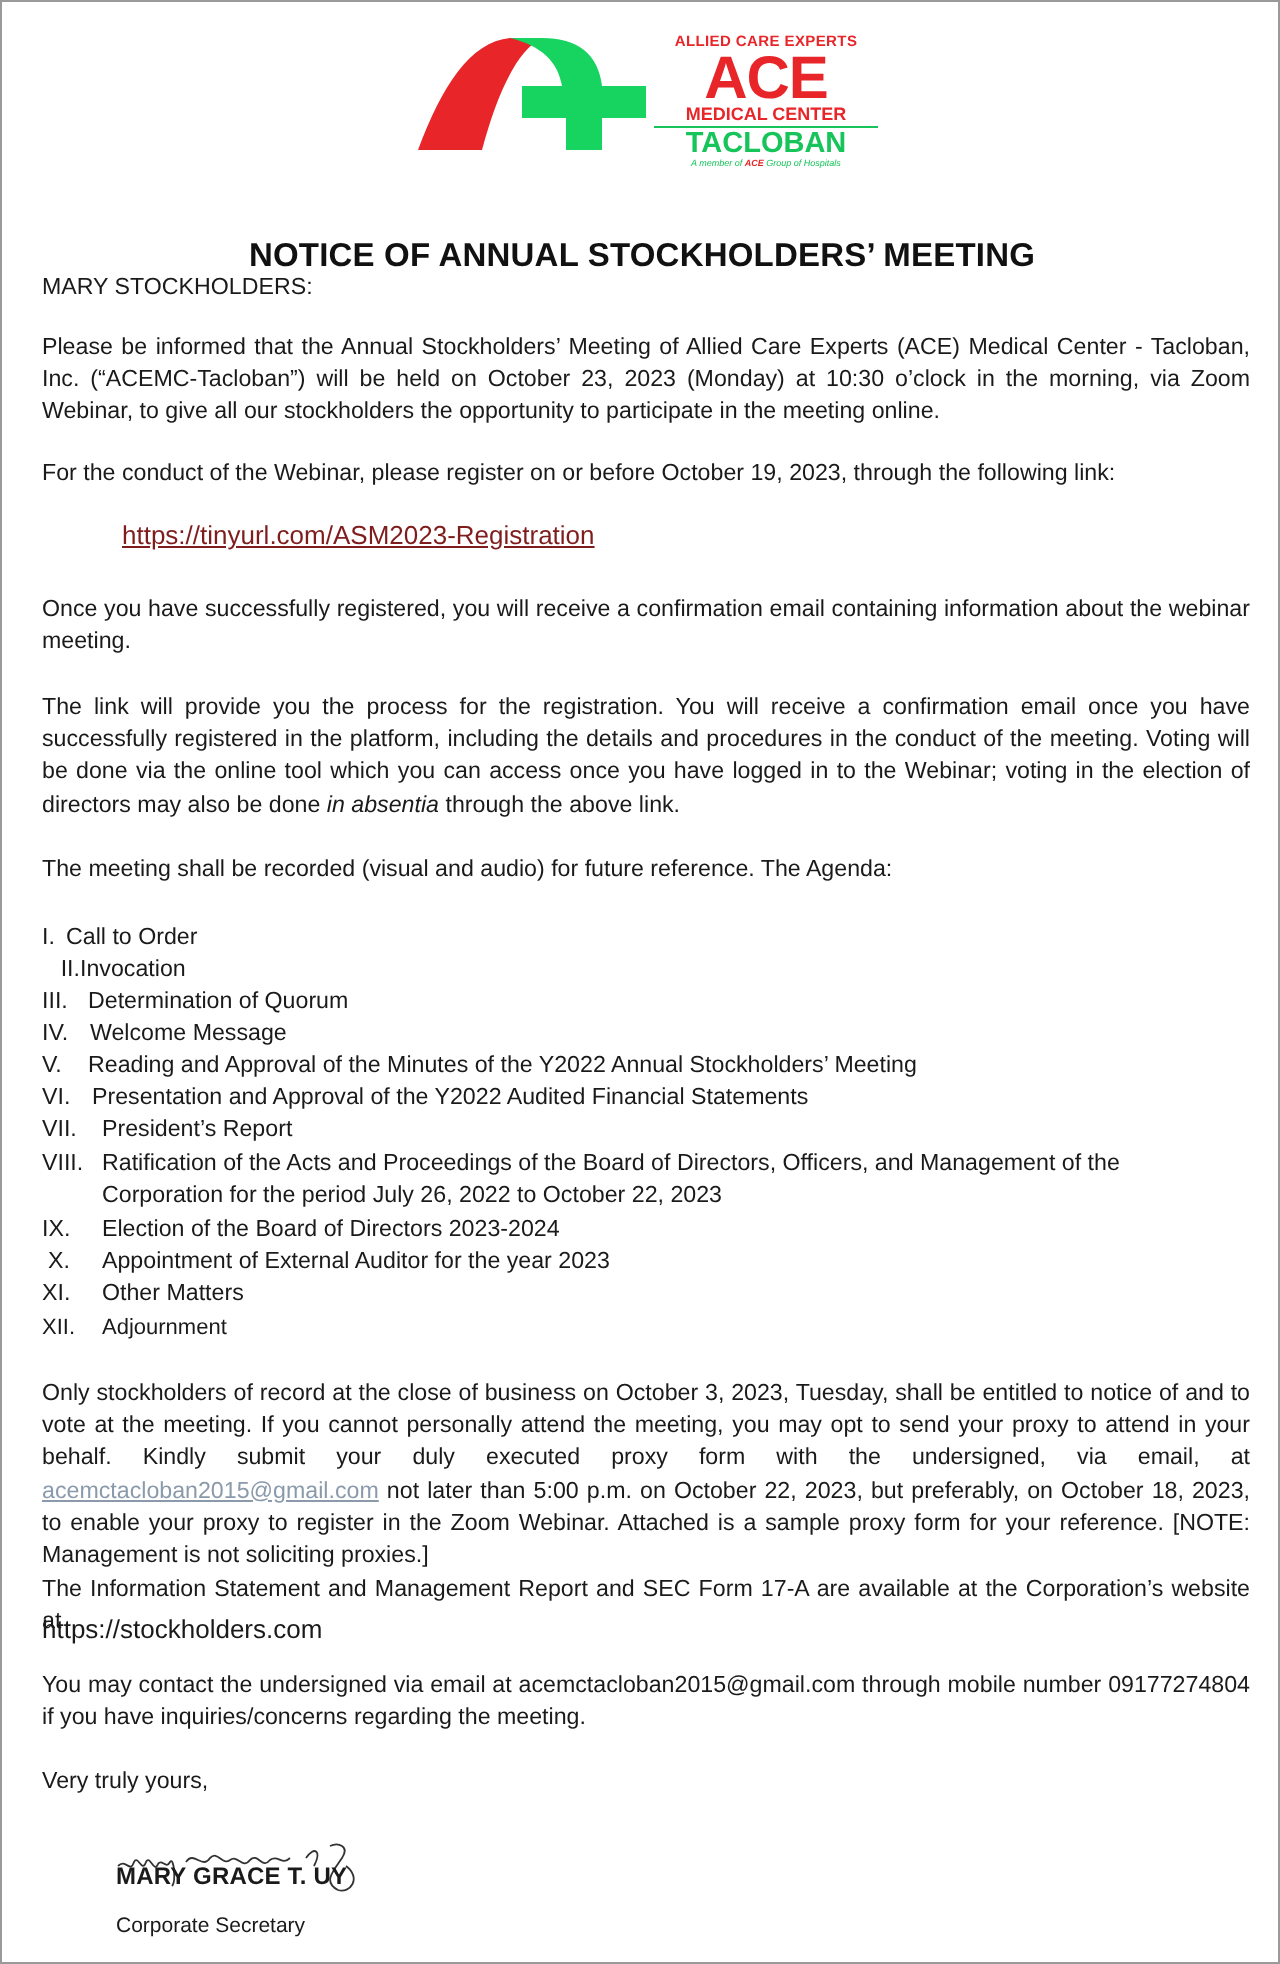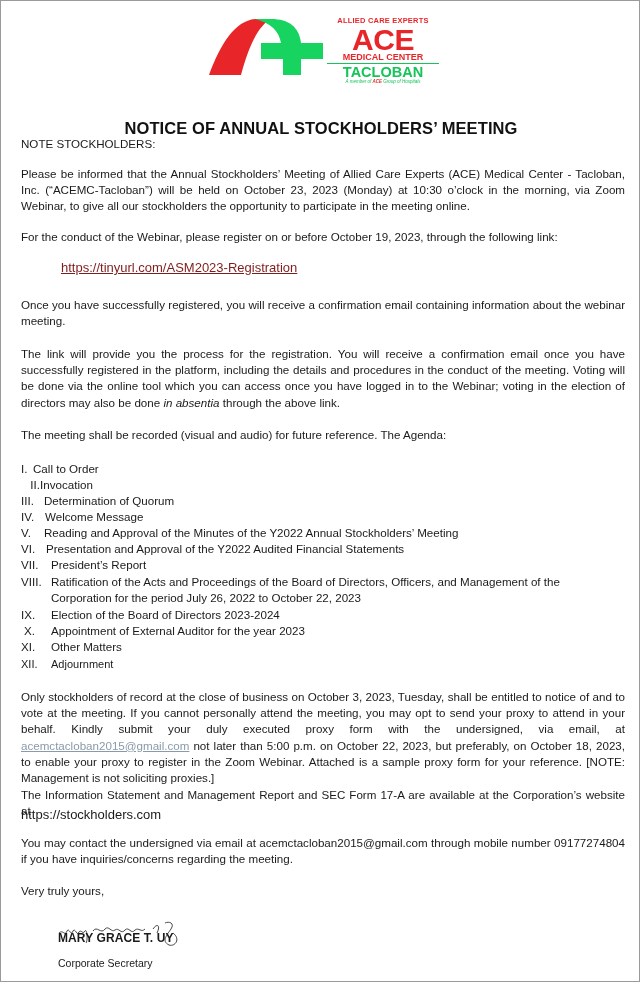--- a/index.html
+++ b/index.html
@@ -48,21 +48,21 @@
       <div class="l2">ACE</div>
       <div class="l3">MEDICAL CENTER</div>
       <div class="l4">TACLOBAN</div>
       <div class="l5"><span>A member of </span><b>ACE</b><span> Group of Hospitals</span></div>
     </div>
   </div>
 
   <div class="title">NOTICE OF ANNUAL STOCKHOLDERS’ MEETING</div>
 
   <div class="body">
-    <div class="p" style="top:135px;">NOTE STOCKHOLDERS:</div>
+    <div class="p" style="top:135px;">MARY STOCKHOLDERS:</div>
 
     <div class="p" style="top:165px;">Please be informed that the Annual Stockholders’ Meeting of Allied Care Experts (ACE) Medical Center - Tacloban, Inc. (“ACEMC-Tacloban”) will be held on October 23, 2023 (Monday) at 10:30 o’clock in the morning, via Zoom Webinar, to give all our stockholders the opportunity to participate in the meeting online.</div>
 
     <div class="p" style="top:228px;">For the conduct of the Webinar, please register on or before October 19, 2023, through the following link:</div>
 
     <div class="p" style="top:259px; left:60px; width:auto;">
       <a class="link">https://tinyurl.com/ASM2023-Registration</a>
     </div>
 
     <div class="p" style="top:296px;">Once you have successfully registered, you will receive a confirmation email containing information about the webinar meeting.</div>

